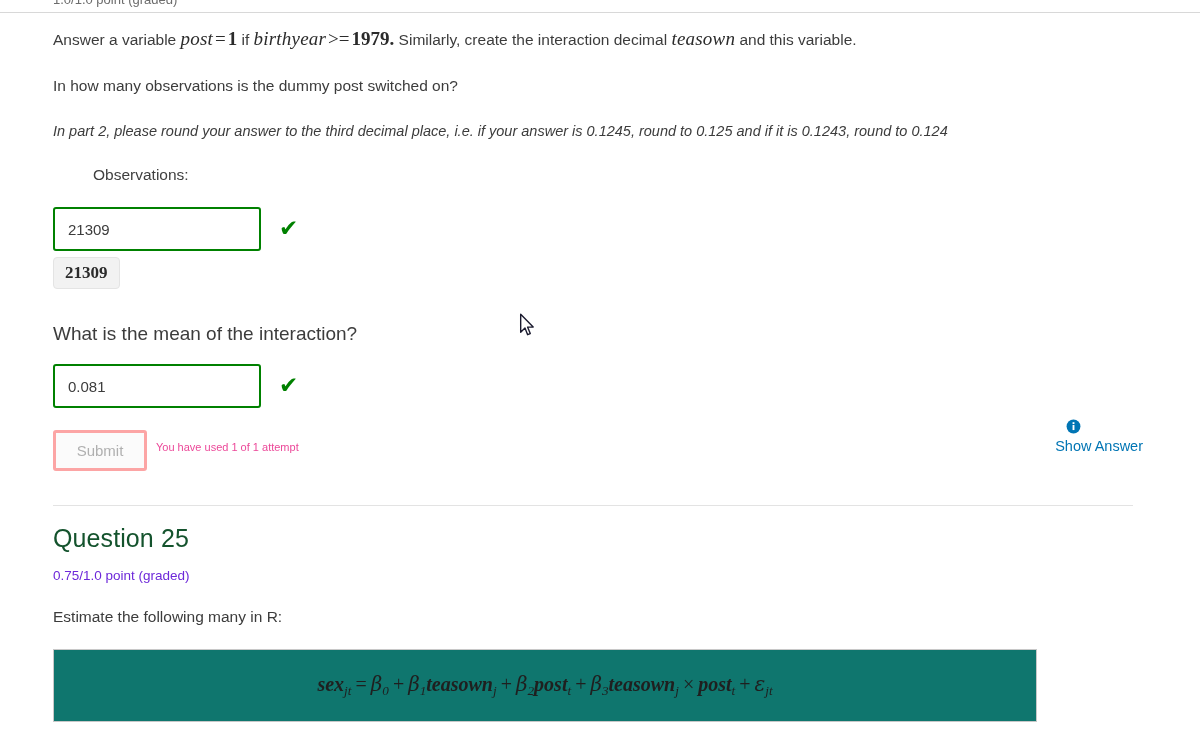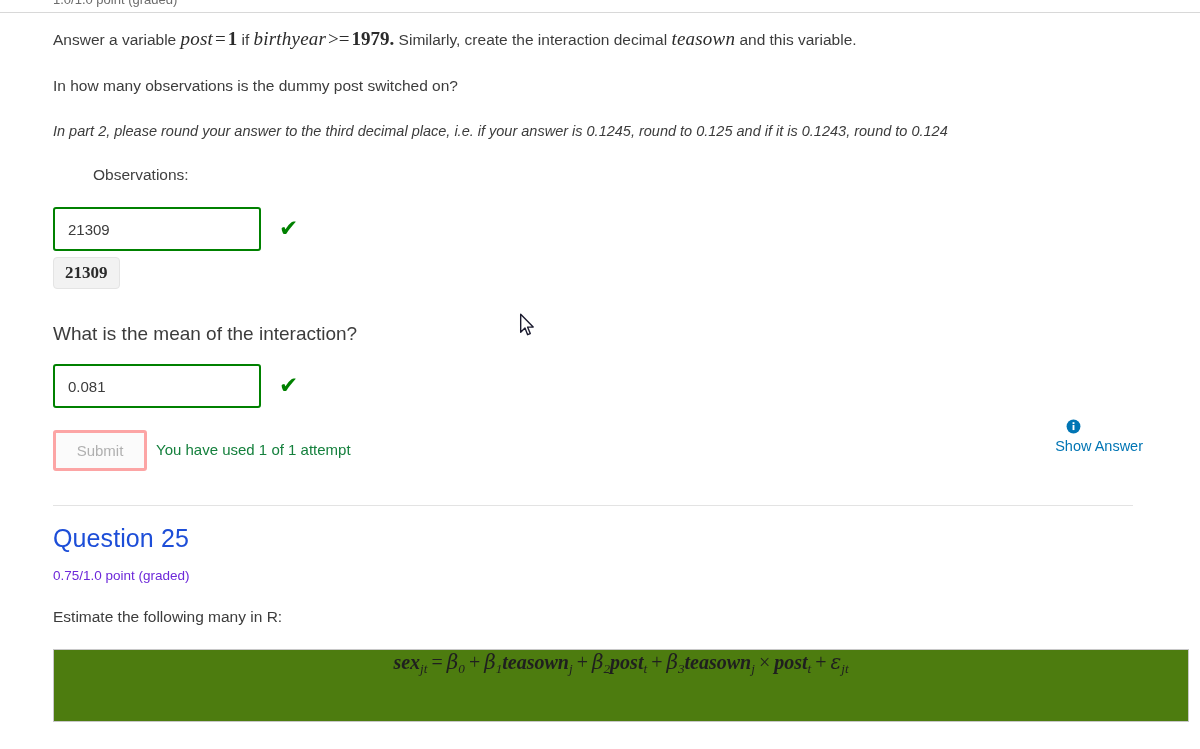--- a/index.html
+++ b/index.html
@@ -162,22 +162,22 @@
     border-radius: 3px;
     font-family: "Liberation Sans", sans-serif;
     font-size: 15px;
     color: #b0b0b0;
     cursor: default;
   }
   .attempt-text {
     position: absolute;
     left: 156px;
     top: 441px;
-    font-size: 15px;
-    color: #15803d;
+    font-size: 11px;
+    color: #ec4899;
   }
 
   .show-answer-block {
     position: absolute;
     left: 1003px;
     top: 419px;
     width: 140px;
     text-align: right;
   }
   .info-icon {
@@ -204,21 +204,21 @@
     background: #e3e3e3;
   }
 
   
   .question-title {
     position: absolute;
     left: 53px;
     top: 524px;
     font-size: 25px;
     font-weight: normal;
-    color: #1d4ed8;
+    color: #14532d;
     margin: 0;
     letter-spacing: .1px;
   }
   .question-points {
     position: absolute;
     left: 53px;
     top: 568px;
     font-size: 13.5px;
     color: #6d28d9;
   }
@@ -229,25 +229,26 @@
     font-size: 15.5px;
     color: #3c3c3c;
   }
 
   
   .equation-box {
     position: absolute;
     left: 53px;
     top: 649px;
     box-sizing: border-box;
-    width: 1136px;
+    width: 984px;
     height: 73px;
     border: 1px solid #c8c8c8;
-    background: #4d7c0f;
+    background: #0f766e;
     display: flex;
+    align-items: center;
     justify-content: center;
   }
   .equation {
     font-family: "Liberation Serif", serif;
     font-size: 20px;
     color: #1f1f1f;
     white-space: nowrap;
   }
   .equation i {
     font-style: italic;

